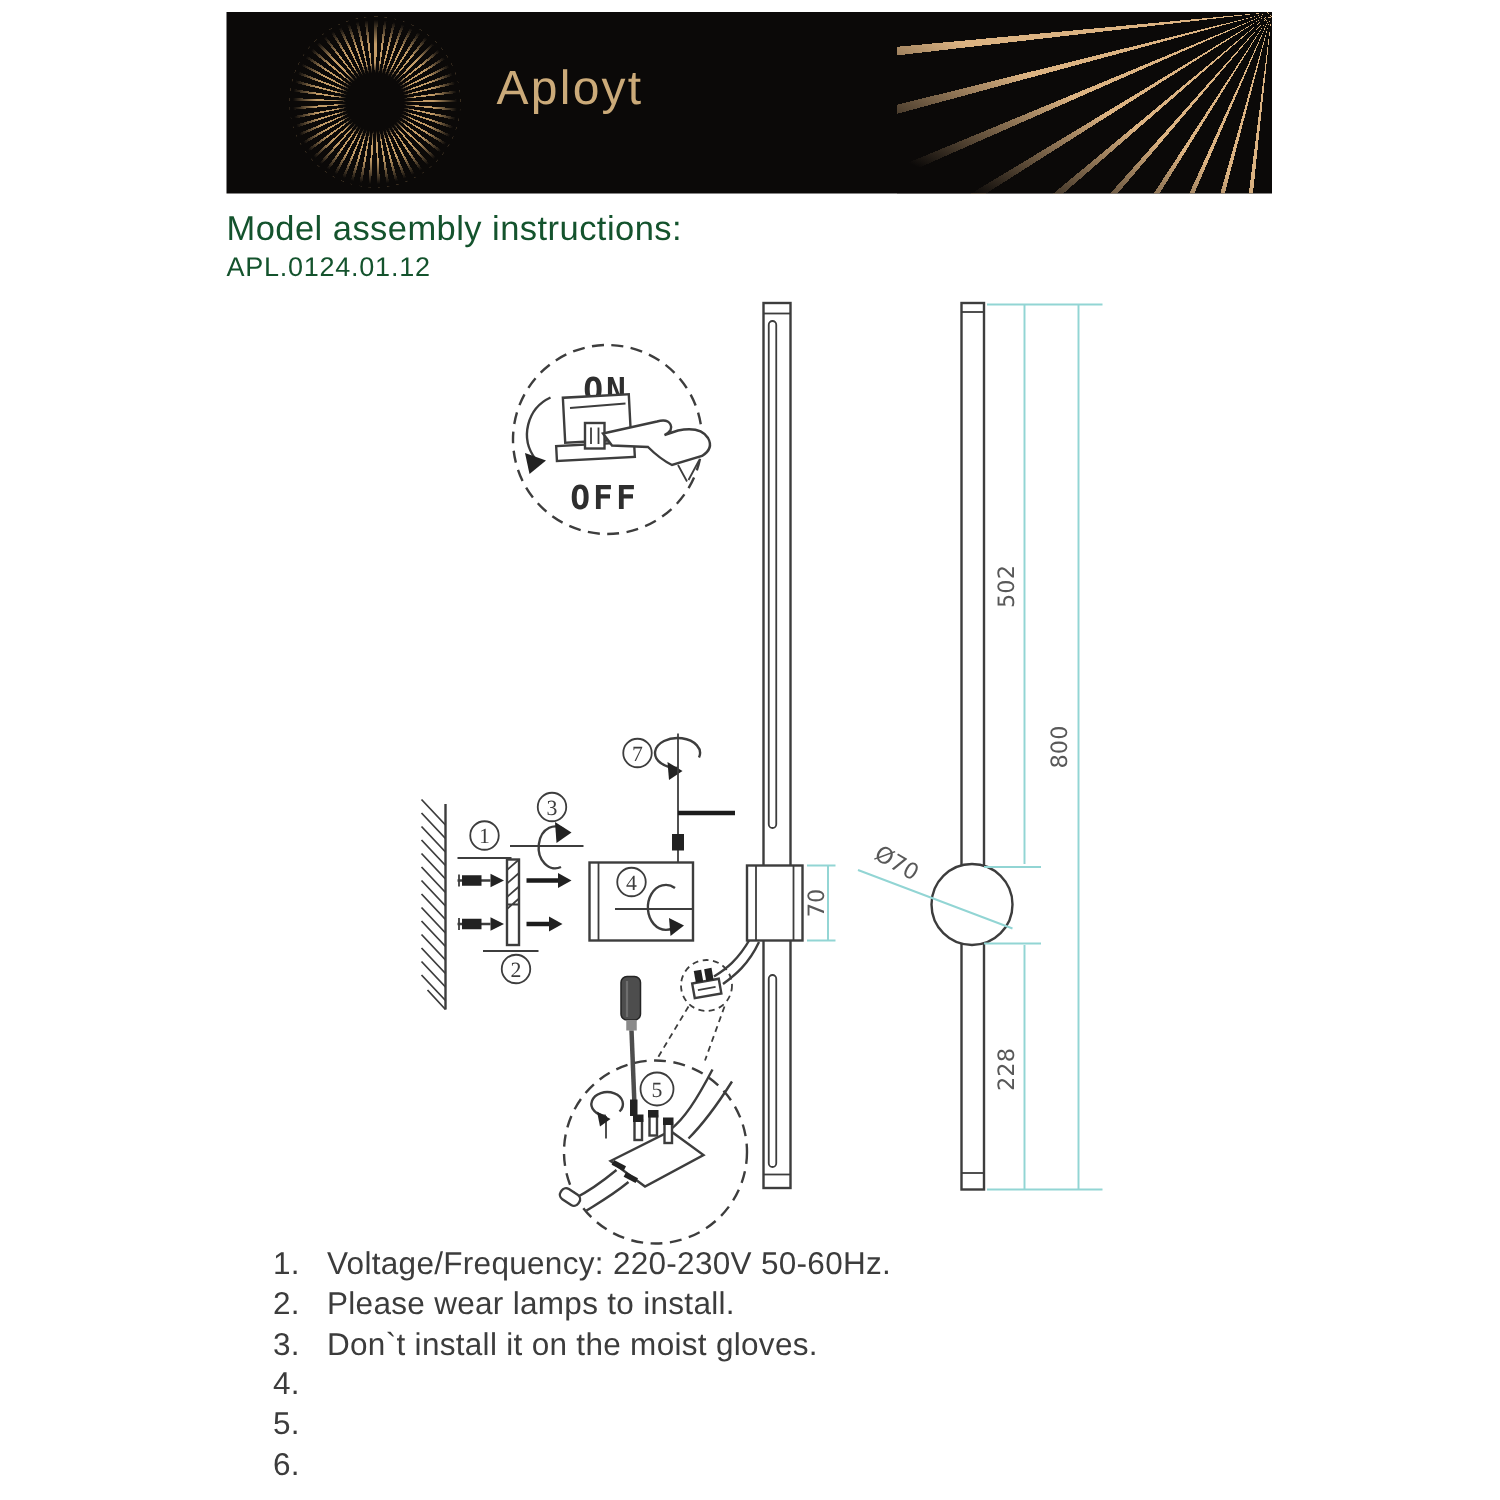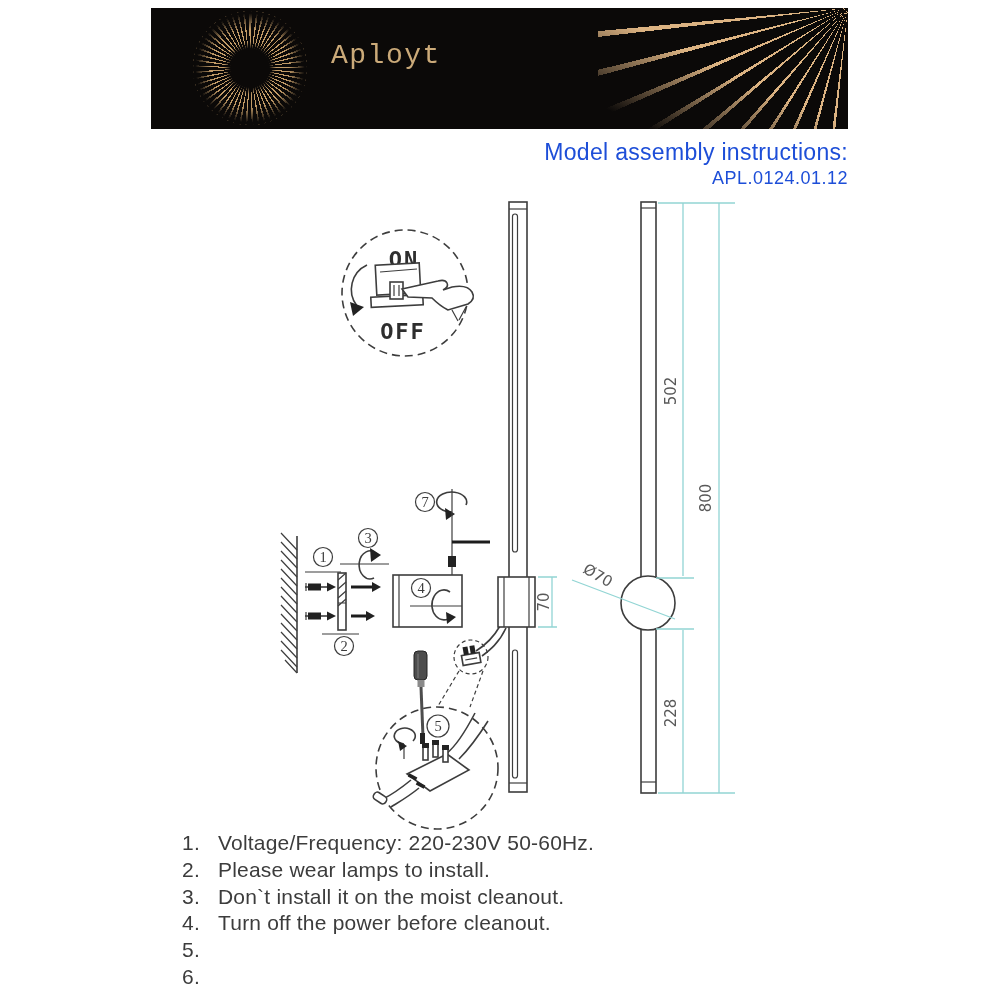--- a/index.html
+++ b/index.html
@@ -14,36 +14,36 @@
   }
   .sunburst{
     position:absolute;left:42px;top:3px;width:114px;height:114px;border-radius:50%;
     background:repeating-conic-gradient(#c29b67 0deg 1.9deg, rgba(194,155,103,0) 1.9deg 6.3deg);
   }
   .sunburst::after{
     content:"";position:absolute;inset:0;border-radius:50%;
     background:radial-gradient(closest-side,#0b0908 0 34%,rgba(11,9,8,0) 46% 68%,#0b0908 96%);
   }
   .brand{
-    position:absolute;left:180px;top:34px;font-size:28px;line-height:1;
+    position:absolute;left:180px;top:34px;font-size:32px;line-height:1;
     color:#cbaa79;letter-spacing:1.5px;font-weight:400;
-    font-family:Liberation Mono, monospace;
+    font-family:Liberation Sans, sans-serif;
   }
   .corner-rays{
     position:absolute;top:0;right:0;width:250px;height:100%;
     background:repeating-conic-gradient(from 186deg at 100% 0%,#dcb382 0deg 1.3deg,rgba(220,179,130,0) 1.3deg 8.6deg);
   }
   .corner-rays::after{
     content:"";position:absolute;inset:0;
     background:linear-gradient(to bottom left,rgba(11,9,8,0) 50%,#0b0908 90%);
   }
   
   .title{
-    position:absolute;left:151px;top:139px;width:697px;text-align:right;
-    color:#1d4ed8;font-weight:500;
+    position:absolute;left:151px;top:139px;width:697px;text-align:left;
+    color:#14532d;font-weight:500;
   }
   .title .l1{font-size:23px;line-height:26px;letter-spacing:.3px;}
   .title .l2{font-size:18px;line-height:26px;letter-spacing:.5px;}
   
   svg.drawing{position:absolute;left:0;top:0;}
   .ink{stroke:#3d3d3d;fill:none;stroke-width:1.6;}
   .ink-thin{stroke:#3d3d3d;fill:none;stroke-width:1.2;}
   .ink-thick{stroke:#1c1c1c;fill:none;stroke-width:3;}
   .white-fill{fill:#ffffff;stroke:#3d3d3d;stroke-width:1.6;}
   .blackfill{fill:#222222;stroke:none;}
@@ -243,25 +243,24 @@
   <li class="instr-row">
     <span class="instr-num">1.</span>
     <span class="instr-text">Voltage/Frequency: 220-230V 50-60Hz.</span>
   </li>
   <li class="instr-row">
     <span class="instr-num">2.</span>
     <span class="instr-text">Please wear lamps to install.</span>
   </li>
   <li class="instr-row">
     <span class="instr-num">3.</span>
-    <span class="instr-text">Don`t install it on the moist cleanout.</span>
+    <span class="instr-text">Don`t install it on the moist gloves.</span>
   </li>
   <li class="instr-row">
     <span class="instr-num">4.</span>
-    <span class="instr-text">Turn off the power before cleanout.</span>
   </li>
   <li class="instr-row">
     <span class="instr-num">5.</span>
   </li>
   <li class="instr-row">
     <span class="instr-num">6.</span>
   </li>
 </ol>
 
 </body></html>

